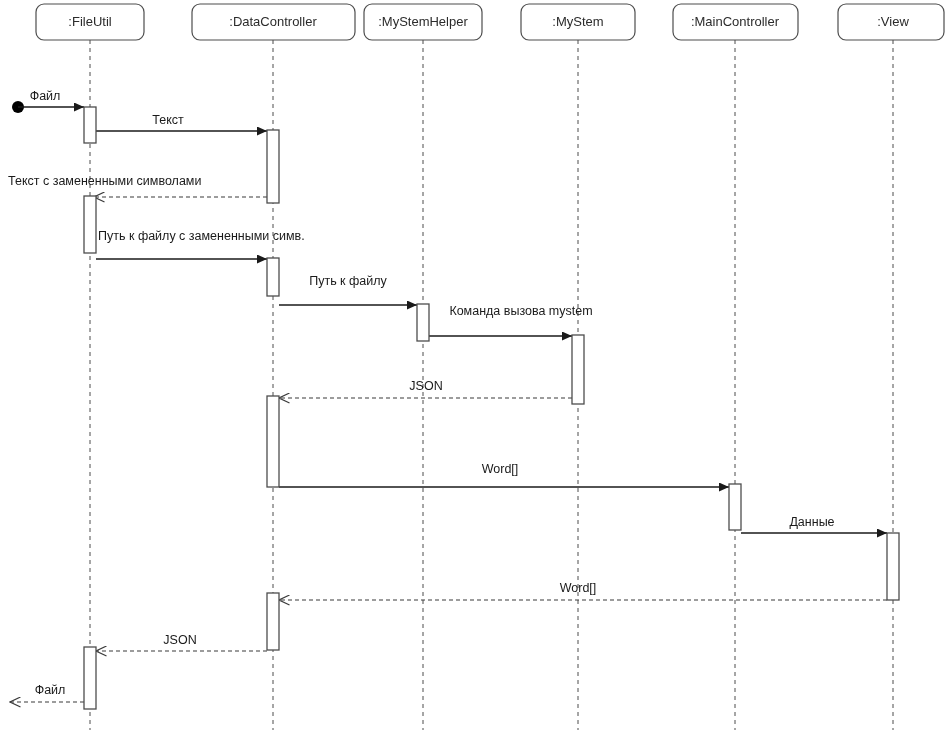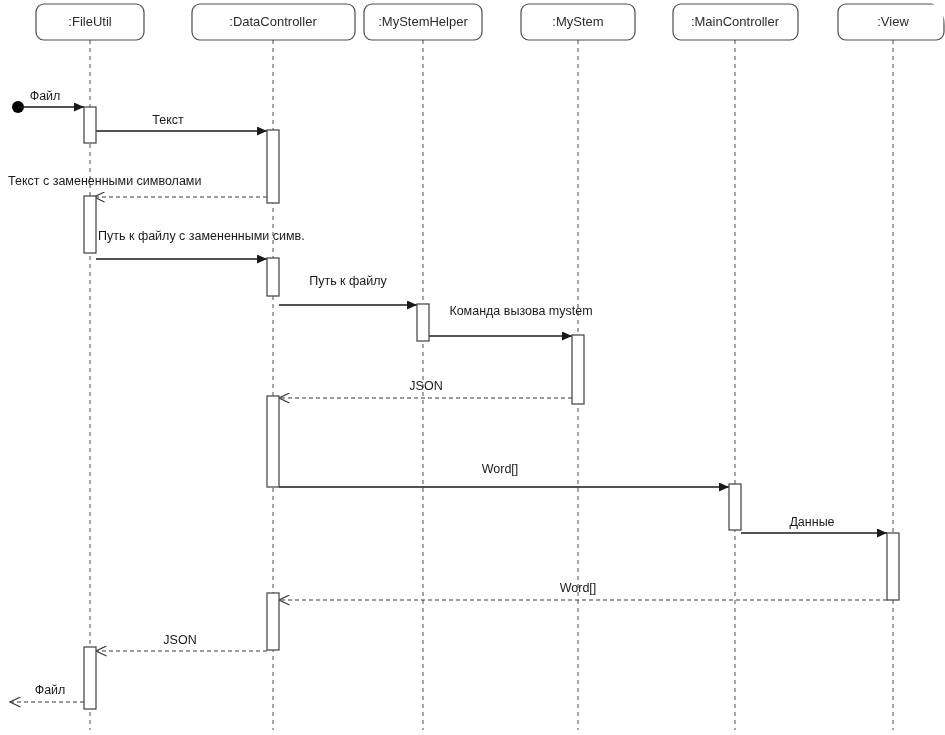--- a/index.html
+++ b/index.html
@@ -10,21 +10,20 @@
   body {
     font-family: "Liberation Sans", sans-serif;
     color: #1a1a1a;
   }
   #diagram-root {
     position: relative;
     width: 945px;
     height: 735px;
     background: #ffffff;
     overflow: hidden;
-    border-radius: 25px;
   }
   #diagram-svg {
     position: absolute;
     top: 0;
     left: 0;
     width: 945px;
     height: 735px;
   }
   .lifeline-box-rect {
     fill: #ffffff;

